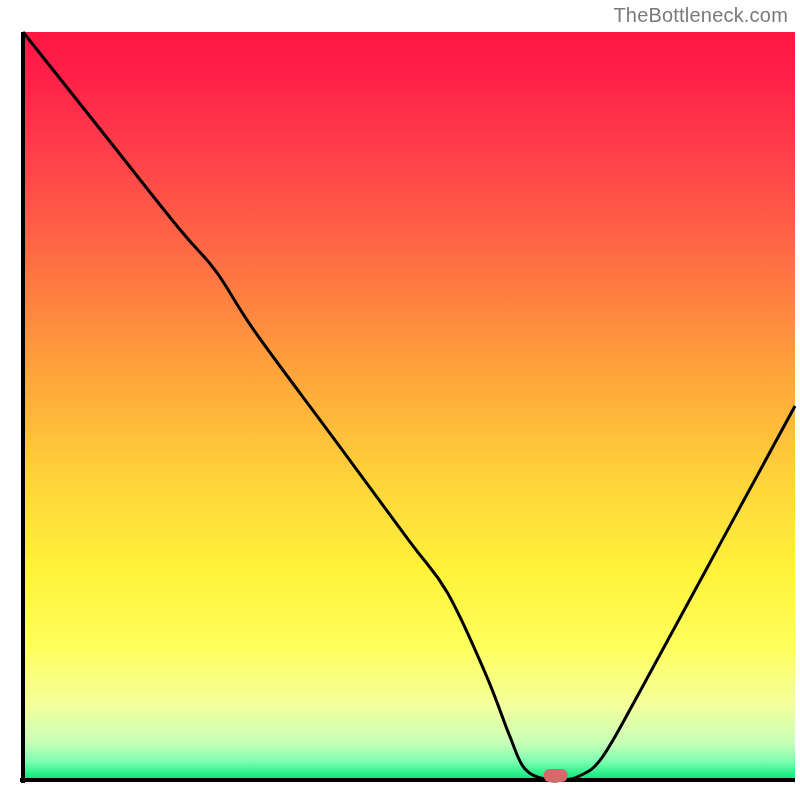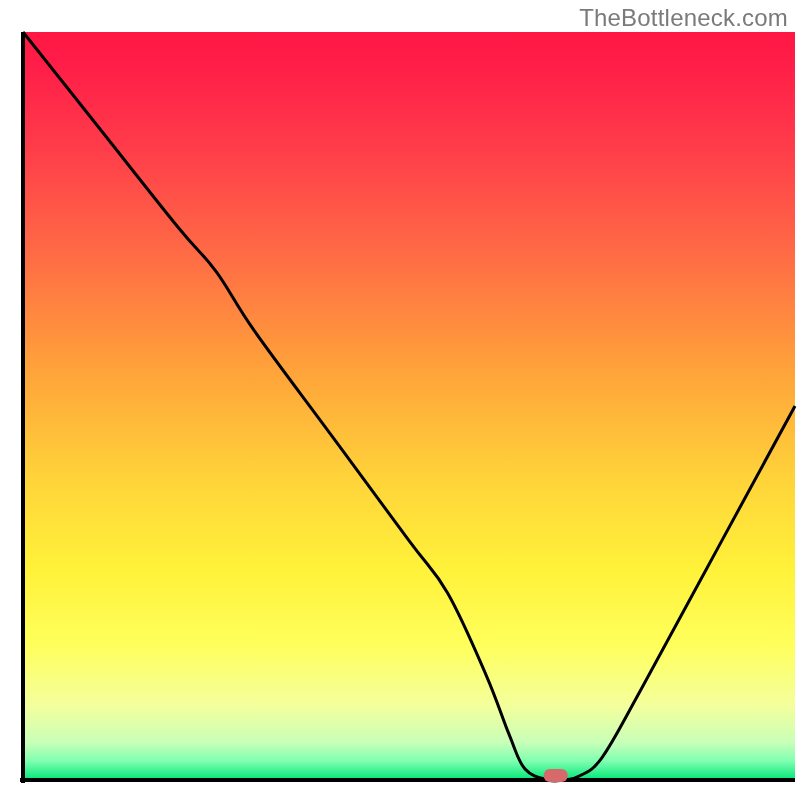--- a/index.html
+++ b/index.html
@@ -12,21 +12,21 @@
   }
   .chart-container {
     position: relative;
     width: 800px;
     height: 800px;
   }
   .watermark {
     position: absolute;
     top: 4px;
     right: 12px;
-    font-size: 24px;
+    font-size: 20px;
     color: #7a7a7a;
     font-weight: 500;
     letter-spacing: 0.2px;
     z-index: 10;
   }
   svg.plot {
     position: absolute;
     left: 0;
     top: 0;
   }

